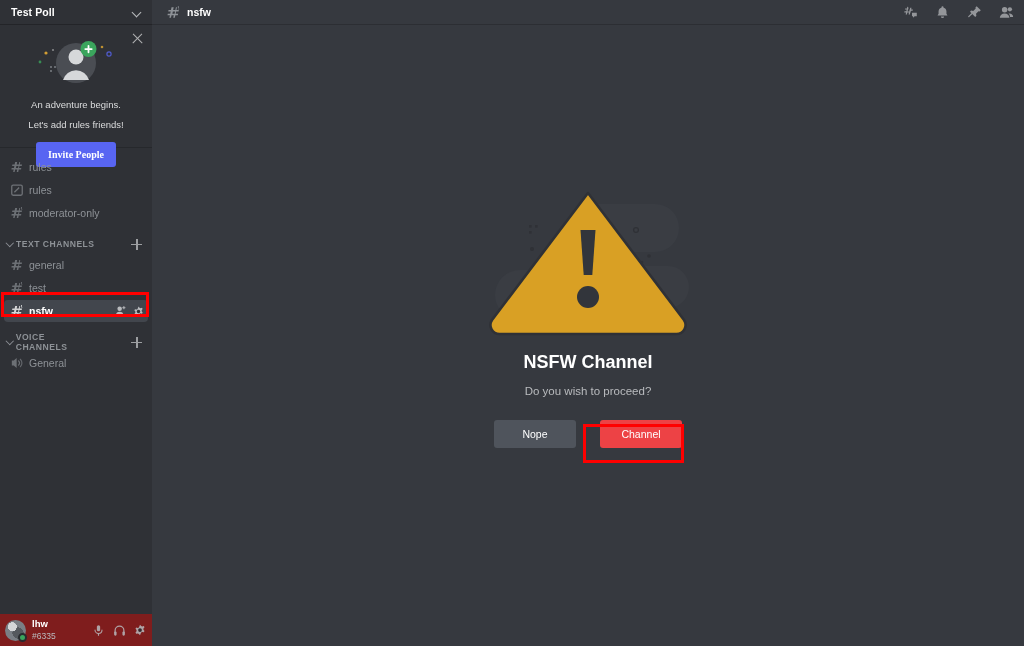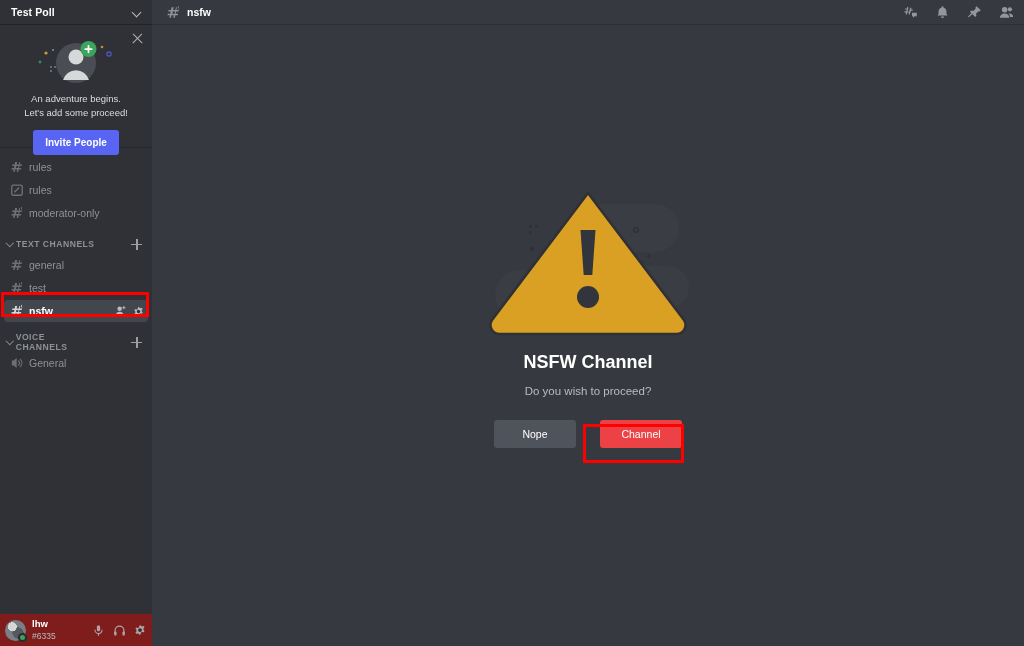--- a/index.html
+++ b/index.html
@@ -52,27 +52,27 @@
     content: ""; position: absolute; left: 0; top: 6px;
     width: 13px; height: 1.4px; background: #dcddde;
   }
   #invite-close::before { transform: rotate(45deg); }
   #invite-close::after  { transform: rotate(-45deg); }
 
   #promo-art { height: 54px; position: relative; }
   #promo-art svg { position: absolute; left: 50%; top: 0; transform: translateX(-50%); }
   .promo-text {
     text-align: center; font-size: 9.5px; color: #dcddde;
-    line-height: 13px; margin-top: 1px;
+    line-height: 13px; margin-top: 7px;
   }
   #invite-people-btn {
     display: block; margin: 11px auto 0;
     background: #5865f2; color: #fff;
     border: none; border-radius: 3px;
-    font-family: Liberation Sans, sans-serif;
+    font-family: Liberation Serif, serif;
     font-size: 10px; font-weight: bold;
     padding: 7px 12px; cursor: pointer;
   }
 
   
   #channel-list {
     flex: 1 1 auto; padding-top: 8px; overflow: hidden;
     position: relative;
   }
   .chan-row {
@@ -218,21 +218,21 @@
           <circle cx="18" cy="25" r="1.4" fill="#3ba55d" opacity=".8"></circle>
           <circle cx="31" cy="13" r="1.1" fill="#dcddde" opacity=".5"></circle>
           <circle cx="87" cy="17" r="2.1" fill="none" stroke="#5865f2" stroke-width="1.2" opacity=".8"></circle>
           <circle cx="80" cy="10" r="1.3" fill="#f0b232" opacity=".75"></circle>
           <rect x="28" y="29" width="2" height="2" fill="#8e9297" opacity=".6"></rect>
           <rect x="32" y="29" width="2" height="2" fill="#8e9297" opacity=".6"></rect>
           <rect x="28" y="33" width="2" height="2" fill="#8e9297" opacity=".6"></rect>
         </svg>
       </div>
       <div class="promo-text">An adventure begins.</div>
-      <div class="promo-text">Let's add some proceed!</div>
+      <div class="promo-text">Let's add rules friends!</div>
       <button id="invite-people-btn">Invite People</button>
     </div>
 
     <div id="channel-list">
 
       <div class="chan-row">
         <svg class="chan-icon" viewBox="0 0 16 16">
           <path fill="#8e9297" d="M5.9 2.3 5.3 5.2H2.7l-.3 1.6h2.6l-.5 2.4H1.9l-.3 1.6h2.6l-.6 2.9h1.7l.6-2.9h2.4l-.6 2.9h1.7l.6-2.9h2.6l.3-1.6h-2.6l.5-2.4h2.6l.3-1.6h-2.6l.6-2.9H10.6L10 5.2H7.6l.6-2.9zM7.3 6.8h2.4l-.5 2.4H6.8z"></path>
         </svg>
         <span class="label">rules</span>

